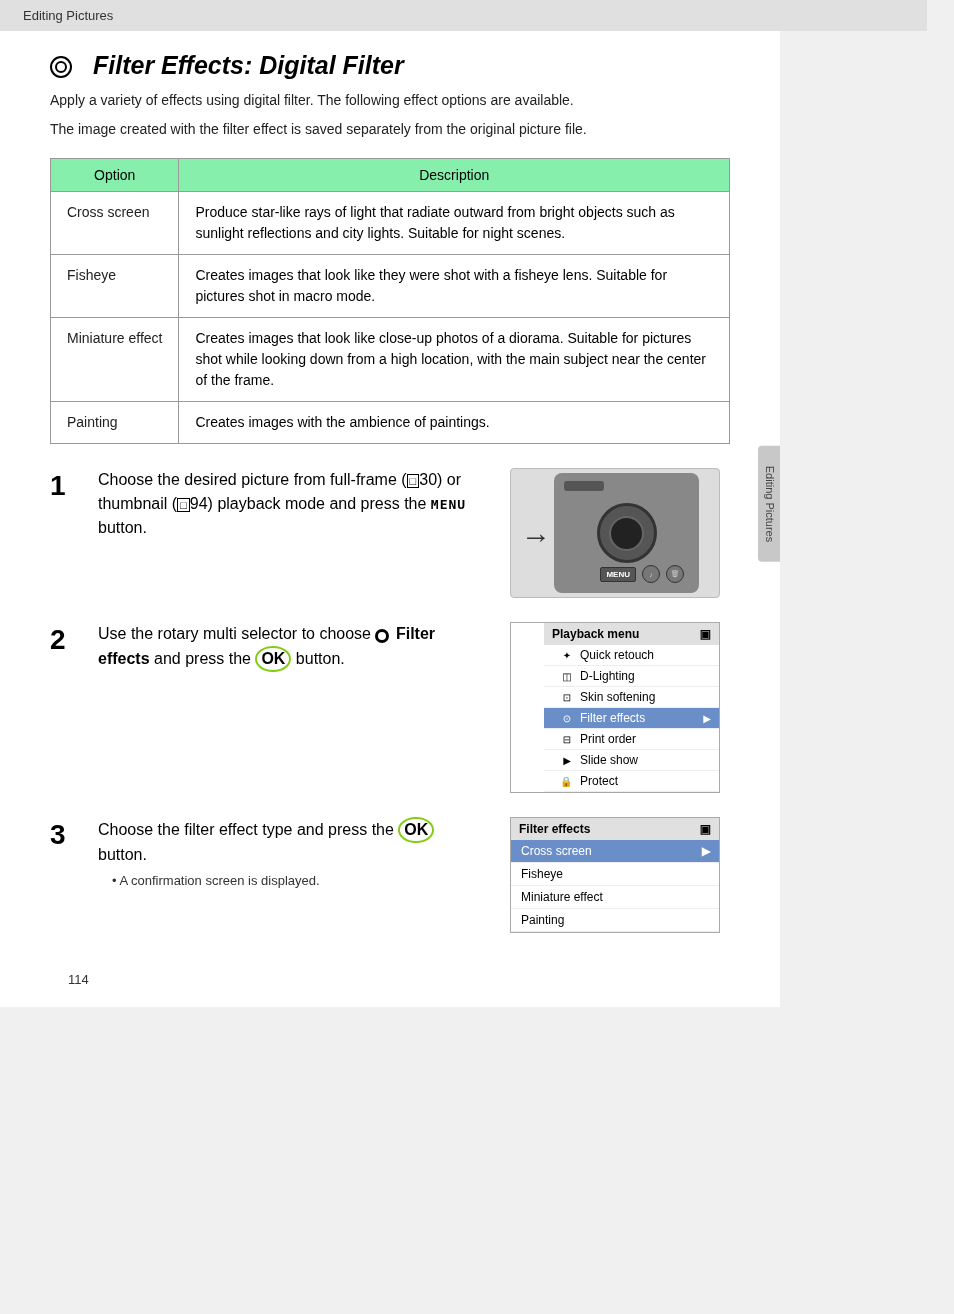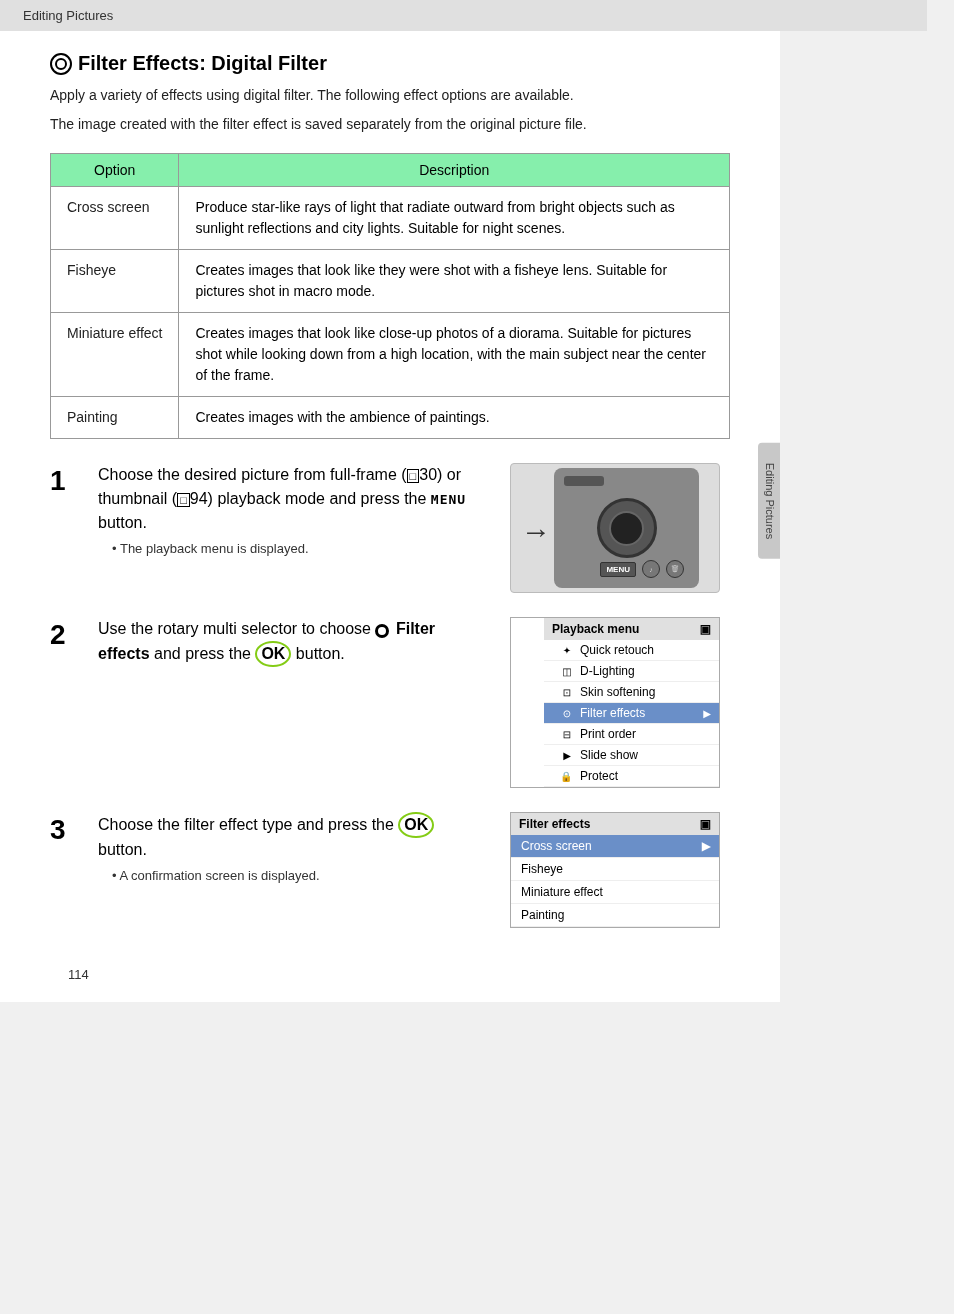--- a/index.html
+++ b/index.html
@@ -13,26 +13,27 @@
     }
     .header-bar {
       background: #e0e0e0;
       padding: 8px 50px;
       font-size: 13px;
       color: #333;
       width: 954px;
       margin-left: -27px;
     }
     .page-title {
-      font-size: 20px;
+      font-size: 25px;
       font-weight: bold;
       margin: 20px 0 10px 0;
       display: flex;
       align-items: center;
-      gap: 6px;
+      gap: 21px;
+      font-style: italic;
     }
     .filter-icon {
       display: inline-block;
       width: 22px;
       height: 22px;
       border: 2px solid #000;
       border-radius: 50%;
       position: relative;
       flex-shrink: 0;
       margin-top: 2px;
@@ -343,21 +344,20 @@
     </table>
 
     <div class="step-section">
 
       <div class="step-row">
         <div class="step-number">1</div>
         <div class="step-content">
           <div class="step-text">
             Choose the desired picture from full-frame (<span style="font-size:11px;border:1px solid #000;padding:0 2px;">□</span>30) or thumbnail (<span style="font-size:11px;border:1px solid #000;padding:0 2px;">□</span>94) playback mode and press the <span class="mono">MENU</span> button.
           </div>
-          <div class="step-sub">The playback menu is displayed.</div>
         </div>
         <div class="step-image">
 
           <div style="display:flex;align-items:center;background:#ddd;border:1px solid #bbb;border-radius:4px;padding:10px;width:210px;height:130px;justify-content:flex-end;gap:8px;">
             <span class="arrow-icon">→</span>
             <div class="camera-body">
               <div style="position:absolute;top:8px;left:10px;width:40px;height:10px;background:#555;border-radius:3px;"></div>
               <div class="camera-lens">
                 <div class="camera-lens-inner"></div>
               </div>

